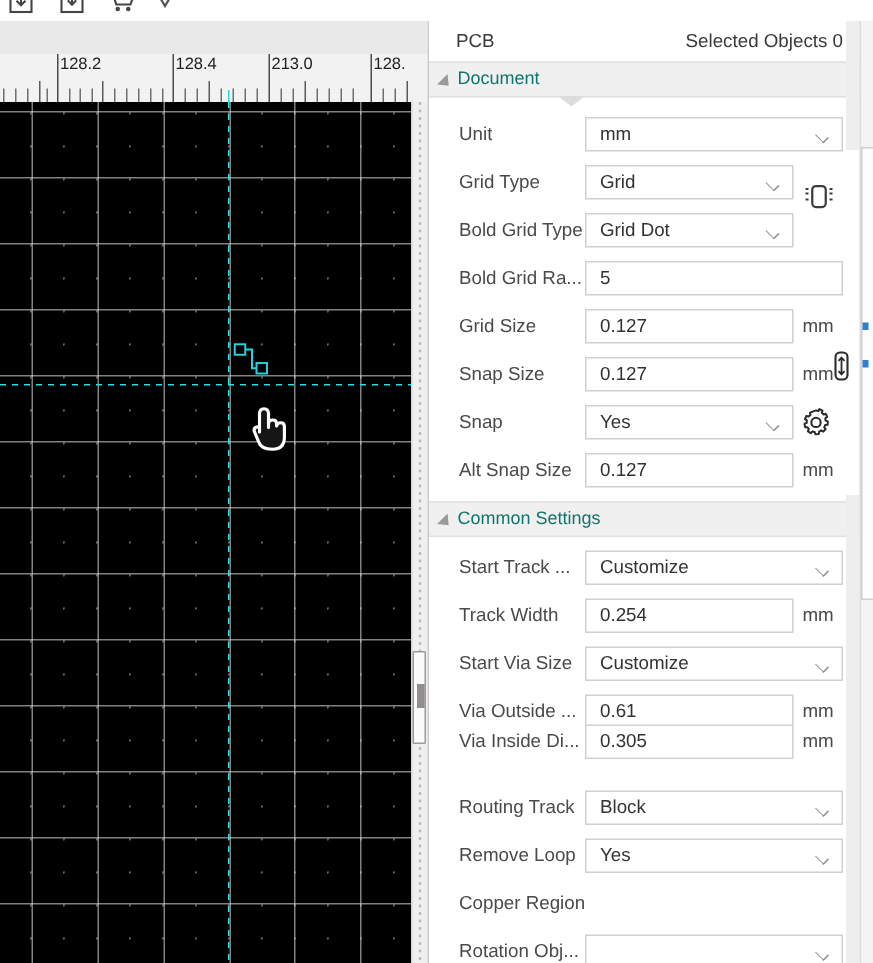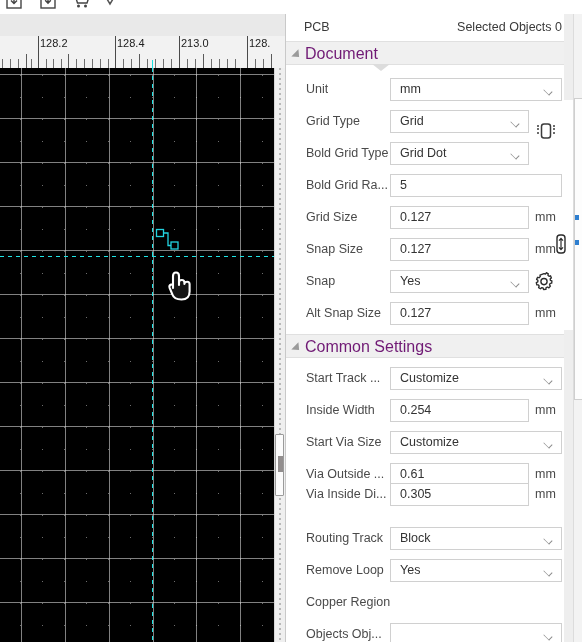--- a/index.html
+++ b/index.html
@@ -126,21 +126,21 @@
   .section-head{
     position:absolute;left:0;width:288px;height:22px;
     background:#f0f0f0;border-top:1px solid #e0e0e0;border-bottom:1px solid #e0e0e0;
   }
   .section-tri{
     position:absolute;left:8px;top:8px;width:0;height:0;
     border-left:6px solid #9a9a9a;border-top:5px solid transparent;border-bottom:5px solid transparent;
     transform:rotate(45deg);
   }
   .section-lbl{
-    position:absolute;left:19px;top:3px;font-size:16px;color:#701a75;
+    position:absolute;left:19px;top:3px;font-size:12px;color:#0f766e;
   }
 
   .row{position:absolute;left:0;width:288px;height:32px;}
   .row-lbl{
     position:absolute;left:20px;top:8px;font-size:12.5px;color:#4a4a4a;
     white-space:nowrap;overflow:hidden;
   }
   .fld{
     position:absolute;top:4px;height:23px;
     border:1px solid #d0d0d0;background:#ffffff;box-sizing:border-box;
@@ -426,21 +426,21 @@
 
     <div class="row" style="top:349px">
       <div class="row-lbl">Start Track ...</div>
       <div class="fld" style="left:104px;width:172px">
         <div class="fld-txt">Customize</div>
         <div class="caret"></div>
       </div>
     </div>
 
     <div class="row" style="top:381px">
-      <div class="row-lbl">Inside Width</div>
+      <div class="row-lbl">Track Width</div>
       <div class="fld" style="left:104px;width:139px">
         <div class="fld-txt">0.254</div>
       </div>
       <div class="unit-lbl" style="left:249px">mm</div>
     </div>
 
     <div class="row" style="top:413px">
       <div class="row-lbl">Start Via Size</div>
       <div class="fld" style="left:104px;width:172px">
         <div class="fld-txt">Customize</div>
@@ -478,21 +478,21 @@
         <div class="fld-txt">Yes</div>
         <div class="caret"></div>
       </div>
     </div>
 
     <div class="row" style="top:573px">
       <div class="row-lbl">Copper Region</div>
     </div>
 
     <div class="row" style="top:605px">
-      <div class="row-lbl">Objects Obj...</div>
+      <div class="row-lbl">Rotation Obj...</div>
       <div class="fld" style="left:104px;width:172px">
         <div class="caret"></div>
       </div>
     </div>
   </div>
 
   <div class="ghost-caret"></div>
 
   <div class="edge-band" style="top:14px;height:86px;"></div>
   <div class="edge-band" style="top:330px;height:312px;"></div>

